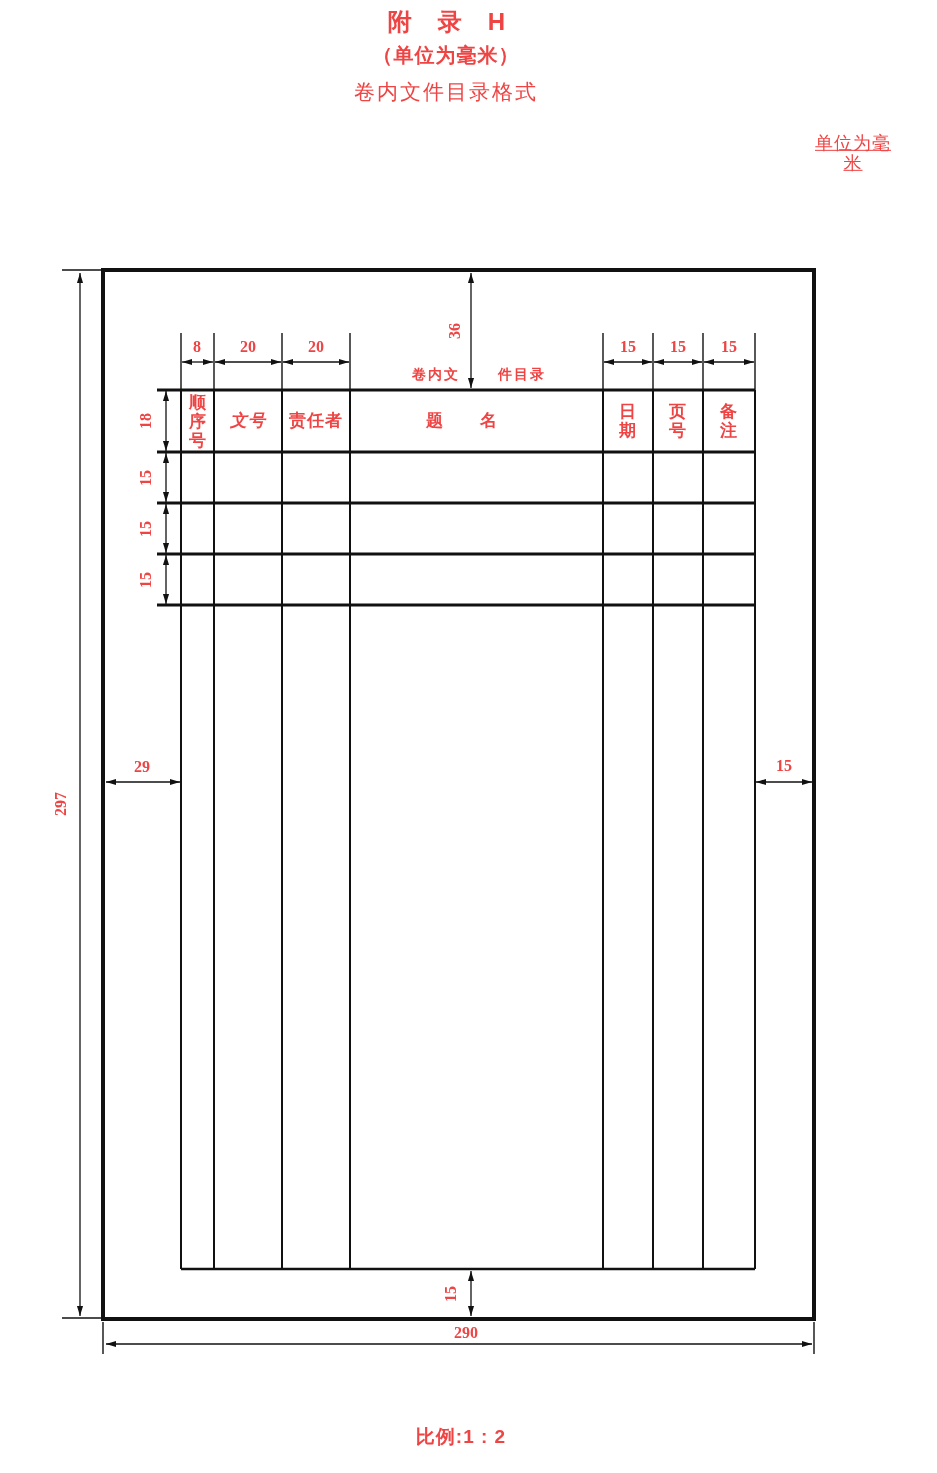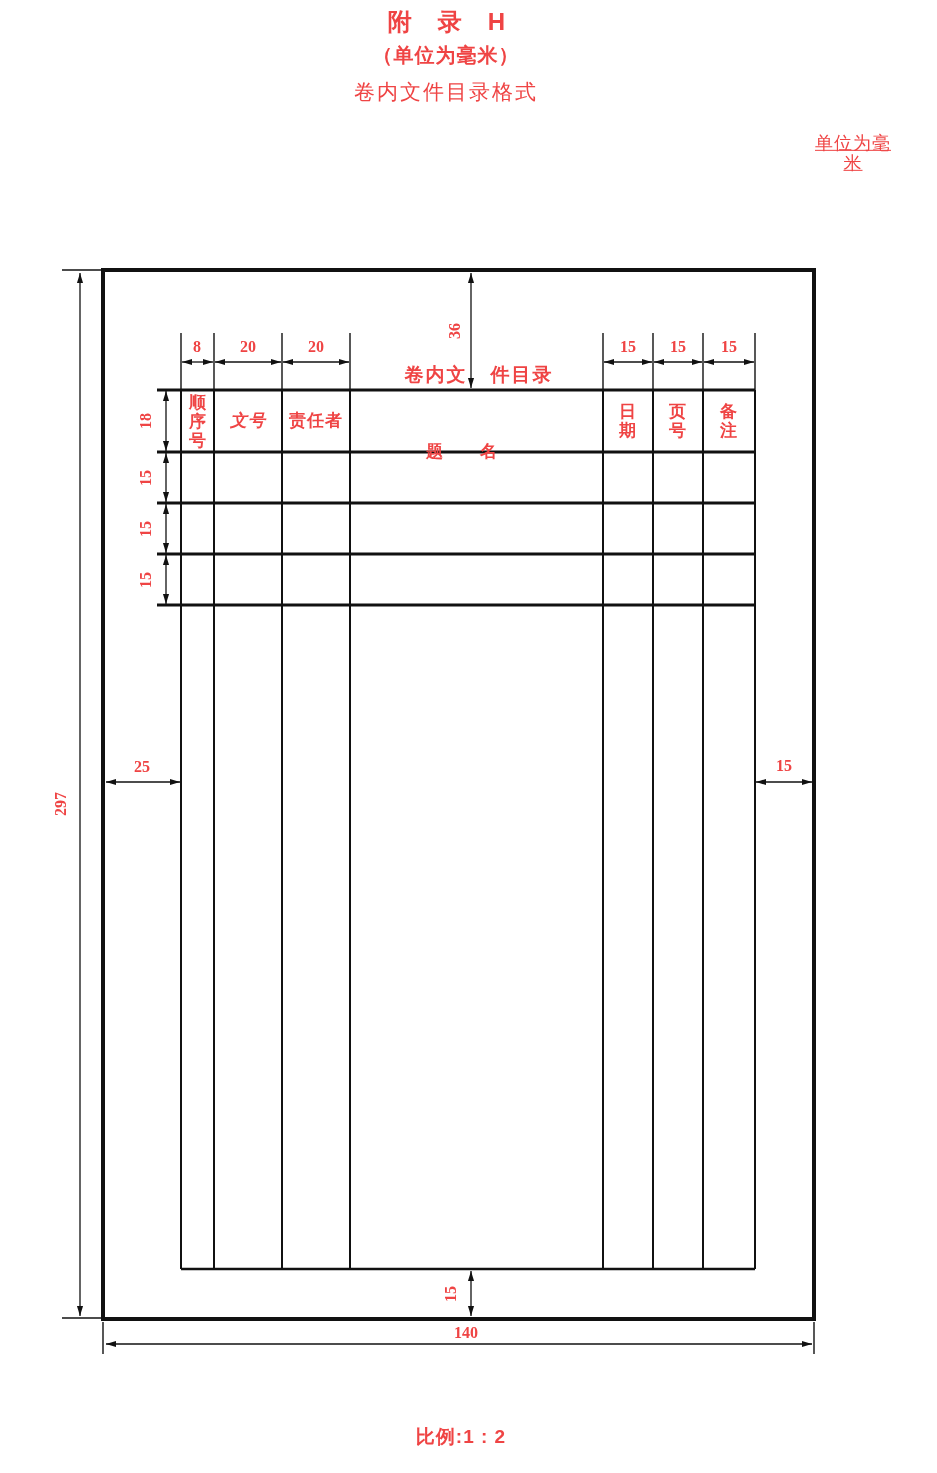--- a/index.html
+++ b/index.html
@@ -7,21 +7,21 @@
     position:relative;width:937px;height:1473px;background:#ffffff;
     font-family:"Liberation Sans",sans-serif;color:#ef4444;overflow:hidden;
   }
   .lbl{position:absolute;transform:translate(-50%,-50%);white-space:pre-line;
        text-align:center;line-height:1.12;}
   .rot{transform:translate(-50%,-50%) rotate(-90deg);}
   .t1{font-size:24px;font-weight:bold;letter-spacing:1px;}
   .t2{font-size:20px;font-weight:bold;letter-spacing:1px;}
   .t3{font-size:21px;font-weight:normal;letter-spacing:2px;}
   .note{font-size:18px;letter-spacing:1px;text-decoration:underline;}
-  .formtitle{font-size:19px;font-weight:600;letter-spacing:2px;}
+  .formtitle{font-size:14px;font-weight:600;letter-spacing:2px;}
   .hdr{font-size:17px;font-weight:600;line-height:19px;letter-spacing:1px;}
   .dim{font-family:"Liberation Serif",serif;font-size:16px;font-weight:600;line-height:1;}
   .scale{font-size:19px;font-weight:700;letter-spacing:1px;}
   svg{position:absolute;left:0;top:0;}
 </style>
 </head>
 <body>
 
 <div class="canvas">
 
@@ -101,35 +101,35 @@
   <div class="lbl dim" style="left:316px;top:347px;">20</div>
   <div class="lbl dim" style="left:628px;top:347px;">15</div>
   <div class="lbl dim" style="left:678px;top:347px;">15</div>
   <div class="lbl dim" style="left:729px;top:347px;">15</div>
 
   <div class="lbl hdr" style="left:198px;top:421px;">顺
 序
 号</div>
   <div class="lbl hdr" style="left:248px;top:420px;font-style:italic;">文号</div>
   <div class="lbl hdr" style="left:316px;top:420px;">责任者</div>
-  <div class="lbl hdr" style="left:462px;top:420px;margin-top:31px;">题　　名</div>
+  <div class="lbl hdr" style="left:462px;top:420px;">题　　名</div>
   <div class="lbl hdr" style="left:628px;top:421px;">日
 期</div>
   <div class="lbl hdr" style="left:678px;top:421px;">页
 号</div>
   <div class="lbl hdr" style="left:729px;top:421px;">备
 注</div>
 
   <div class="lbl dim rot" style="left:146px;top:421px;">18</div>
   <div class="lbl dim rot" style="left:146px;top:478px;">15</div>
   <div class="lbl dim rot" style="left:146px;top:529px;">15</div>
   <div class="lbl dim rot" style="left:146px;top:580px;">15</div>
 
   <div class="lbl dim rot" style="left:455px;top:331px;">36</div>
-  <div class="lbl dim" style="left:142px;top:767px;">25</div>
+  <div class="lbl dim" style="left:142px;top:767px;">29</div>
   <div class="lbl dim" style="left:784px;top:766px;">15</div>
   <div class="lbl dim rot" style="left:61px;top:804px;">297</div>
   <div class="lbl dim rot" style="left:451px;top:1294px;">15</div>
-  <div class="lbl dim" style="left:466px;top:1333px;">140</div>
+  <div class="lbl dim" style="left:466px;top:1333px;">290</div>
 
   <div class="lbl scale" style="left:461px;top:1437px;">比例:1 : 2</div>
 
 </div>
 
 </body></html>

